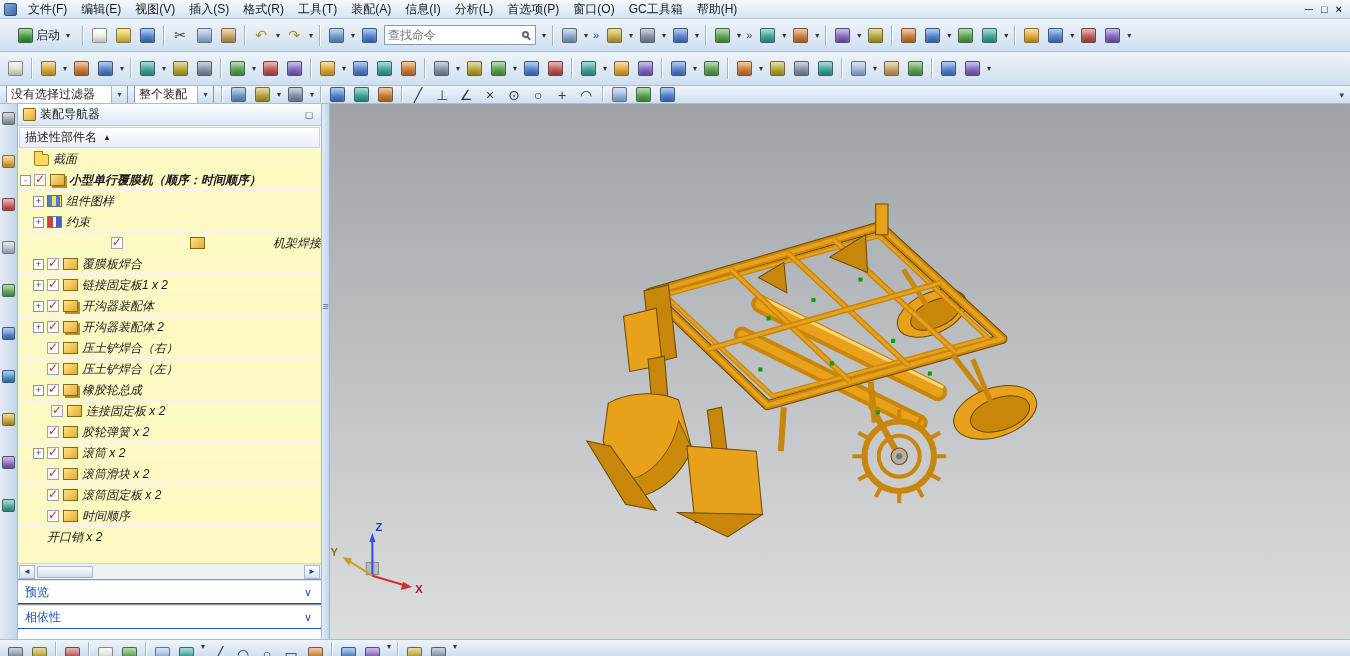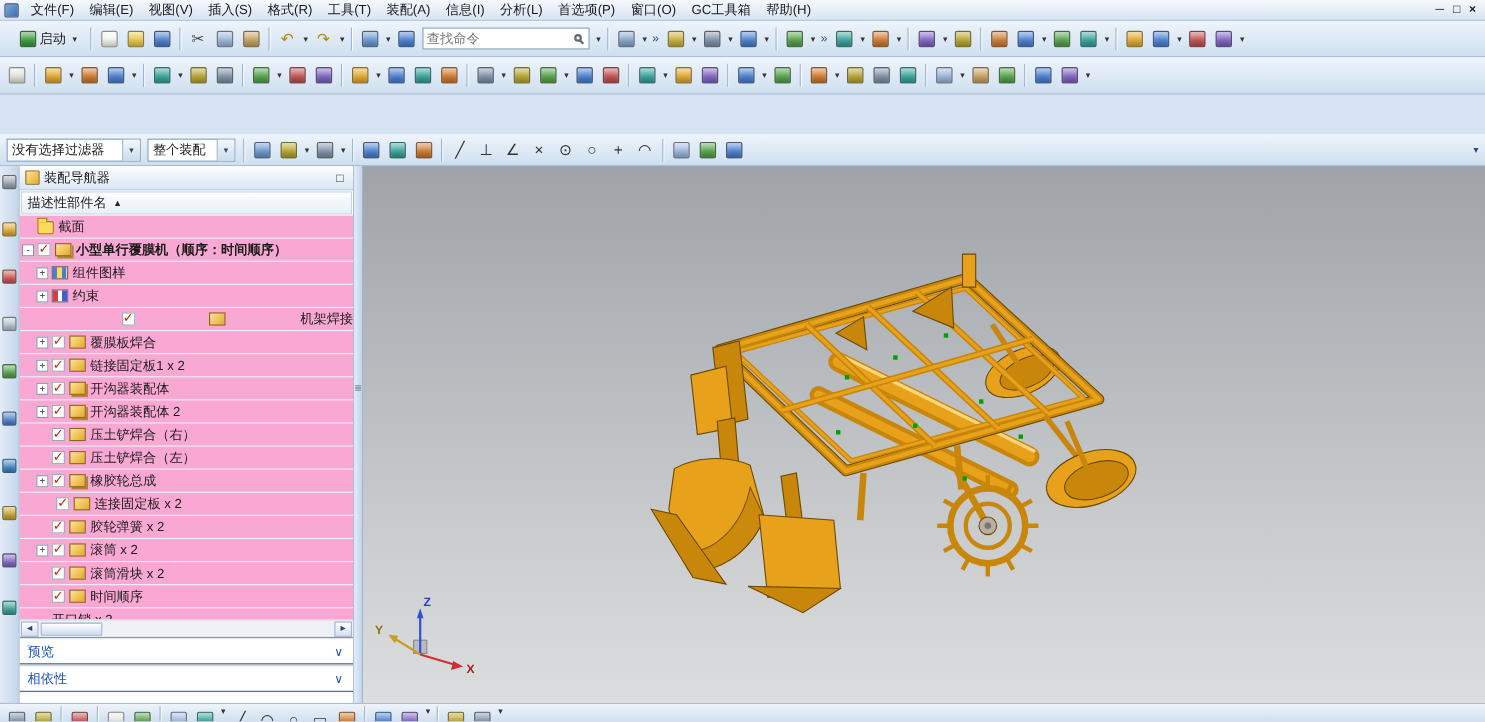--- a/index.html
+++ b/index.html
@@ -12,21 +12,21 @@
   .app-icon { width:13px; height:13px; margin:0 4px 0 2px; background:linear-gradient(135deg,#7fa8d8,#3f6cab); border:1px solid #2d4f80; border-radius:2px; flex:none; }
   .menus { display:flex; height:100%; align-items:center; }
   .menu-item { padding:0 7px; line-height:18px; white-space:nowrap; cursor:default; }
   .wctrl { margin-left:auto; display:flex; align-items:center; gap:8px; padding-right:6px; font-weight:bold; font-size:11px; color:#222; }
   .wctrl span { cursor:default; }
 
   
   .toolbar { display:flex; align-items:center; background:linear-gradient(#eef4fb,#cfdff0); border-bottom:1px solid #a8bdd6; padding:0 3px; flex:none; white-space:nowrap; overflow:hidden; }
   .toolbar.r1 { height:33px;padding-left:12px; }
   .toolbar.r2 { height:34px; }
-  .toolbar.r3 { height:29px;margin-top:36px; }
+  .toolbar.r3 { height:18px; }
   .toolbar.bbar { height:17px; border-top:1px solid #a8bdd6; border-bottom:none; align-items:flex-start; padding-top:2px; }
   .tbi { width:24px; height:24px; display:inline-flex; align-items:center; justify-content:center; border:1px solid transparent; border-radius:2px; flex:none; cursor:default; }
   .cube { width:15px; height:15px; border:1px solid rgba(55,55,55,.55); border-radius:2px;
           box-shadow: inset 0 7px 6px -3px rgba(255,255,255,.65), inset 0 -6px 6px -3px rgba(0,0,0,.28); }
   .glyph.txt { font-size:14px; line-height:16px; }
   .arr { font-size:8px; color:#333; margin-left:1px; width:8px; flex:none; text-align:center; }
   .tb-sep { width:1px; height:21px; background:#9fb6cf; box-shadow:1px 0 0 #fbfdff; margin:0 4px; flex:none; }
   .tb-over { color:#2a4a74; font-size:11px; padding:0 3px; flex:none; cursor:default; }
   .tb-caret { font-size:9px; color:#2a4a74; padding:0 3px; margin-left:auto; }
   .tb-start { display:inline-flex; align-items:center; gap:3px; padding:0 5px; height:24px; border:1px solid transparent; border-radius:2px; flex:none; cursor:default; }
@@ -45,21 +45,21 @@
   .rtab .cube { width:13px; height:13px; }
 
   
   .nav { width:304px; background:#fff; border-right:1px solid #9fb6cf; display:flex; flex-direction:column; flex:none; min-height:0; }
   .nav-title { height:22px; display:flex; align-items:center; gap:4px; padding:0 5px; background:linear-gradient(#fdfeff,#d9e6f4); border-bottom:1px solid #b8c8da; flex:none; }
   .nt-icon { width:13px; height:13px; background:linear-gradient(135deg,#ffe490,#e2a92e); border:1px solid #8a6a10; border-radius:1px; flex:none; }
   .nt-text { flex:1; }
   .nt-btn { width:14px; text-align:center; color:#333; cursor:default; font-size:11px; }
   .nav-head { height:21px; display:flex; align-items:center; margin:1px; padding:0 5px; background:linear-gradient(#fcfdfe,#e8eff7); border:1px solid #c5d3e2; flex:none; cursor:default; }
   .nav-head .sort { font-size:8px; color:#222; margin-left:6px; }
-  .tree { flex:1; overflow:hidden; background:#f9a8d4; }
+  .tree { flex:1; overflow:hidden; background:#fef9c3;font-style:italic; }
   .row { display:flex; align-items:center; height:21px; border-bottom:1px solid #edf2f8; white-space:nowrap; overflow:hidden; cursor:default; }
   .exp { width:11px; height:11px; border:1px solid #8794a8; background:#fff; font-size:9px; line-height:9px; text-align:center; color:#333; margin-right:3px; flex:none; }
   .exp-sp { width:14px; flex:none; }
   .chk { width:12px; height:12px; border:1px solid #9aa4b2; background:#fff; margin-right:4px; position:relative; flex:none; }
   .chk.on::after { content:var(--check,"\2713"); color:#cc2a00; font-weight:bold; font-size:12px; position:absolute; left:0; top:-3px; }
   .nico { width:15px; height:12px; margin-right:4px; flex:none; position:relative; }
   .nico.part { background:linear-gradient(135deg,#ffe490,#e2a92e); border:1px solid #8a6a10; }
   .nico.asm  { background:linear-gradient(135deg,#ffe490,#e2a92e); border:1px solid #8a6a10; box-shadow:2px 2px 0 rgba(170,125,25,.85); }
   .nico.folder { background:#ffd95e; border:1px solid #a07f1a; border-radius:0 2px 2px 2px; margin-top:2px; }
   .nico.folder::before { content:""; position:absolute; top:-4px; left:-1px; width:7px; height:3px; background:#ffd95e; border:1px solid #a07f1a; border-bottom:none; }
@@ -566,20 +566,26 @@
           <div class="row" style="padding-left: 15px;">
             <span class="exp-sp"></span>
             <span class="chk on"></span>
             <span class="nico part"></span>
             <span class="tlabel">滚筒滑块 x 2</span>
           </div>
           <div class="row" style="padding-left: 15px;">
             <span class="exp-sp"></span>
             <span class="chk on"></span>
             <span class="nico part"></span>
+            <span class="tlabel">滚筒固定板 x 2</span>
+          </div>
+          <div class="row" style="padding-left: 15px;">
+            <span class="exp-sp"></span>
+            <span class="chk on"></span>
+            <span class="nico part"></span>
             <span class="tlabel">时间顺序</span>
           </div>
           <div class="row" style="padding-left: 15px;">
             <span class="exp-sp"></span>
             <span class="tlabel">开口销 x 2</span>
           </div>
         </div>
       <div class="hscroll">
         <span class="hs-btn">◄</span>
         <span class="hs-thumb"></span>

